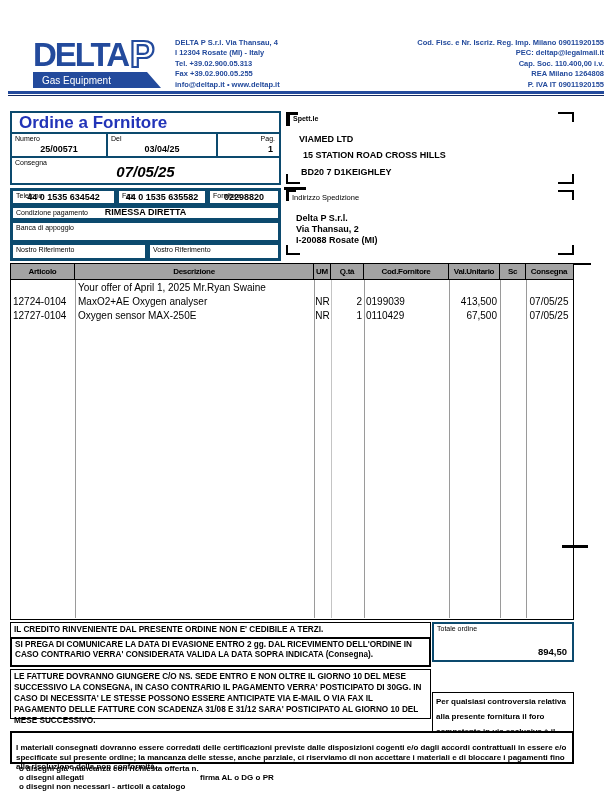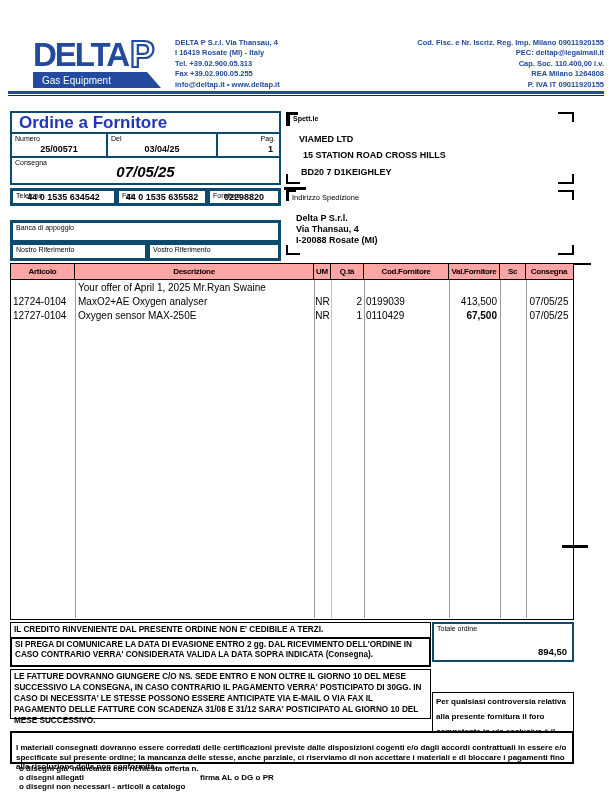--- a/index.html
+++ b/index.html
@@ -20,21 +20,21 @@
   .lbl{position:absolute;left:3px;top:1px;font-size:7px;color:#000;white-space:nowrap;}
   .val{position:absolute;left:0;right:0;bottom:2px;text-align:center;font-size:9px;font-weight:bold;white-space:nowrap;}
   .title-text{position:absolute;left:7px;top:0px;font-size:17px;font-weight:bold;color:#2234b8;white-space:nowrap;}
   .consegna-val{font-size:15px;font-style:italic;bottom:3px;}
   
   .addr-line{position:absolute;font-size:9px;font-weight:bold;white-space:nowrap;}
   .win-lbl{position:absolute;font-size:7px;white-space:nowrap;}
   .mark{position:absolute;box-sizing:border-box;}
   
   .order-table{position:absolute;left:10px;top:263px;width:564px;height:357px;box-sizing:border-box;border:1.5px solid #000;background:#fff;}
-  .thead{display:flex;height:16px;background:#fca5a5;border-bottom:1px solid #000;box-sizing:border-box;}
+  .thead{display:flex;height:16px;background:#a3a3a3;border-bottom:1px solid #000;box-sizing:border-box;}
   .th{box-sizing:border-box;border-right:1px solid #000;font-size:8px;font-weight:bold;text-align:center;line-height:15px;letter-spacing:-0.3px;overflow:hidden;white-space:nowrap;}
   .th:last-child{border-right:none;}
   .tbody{position:relative;height:338px;}
   .vline{position:absolute;top:0;bottom:0;width:1px;background:#9a9a9a;}
   .trow{position:absolute;left:0;width:561px;height:14px;font-size:10px;}
   .tcell{position:absolute;top:0;white-space:nowrap;overflow:hidden;}
   .tick{position:absolute;background:#000;}
   
   .notebox{position:absolute;box-sizing:border-box;border:1.5px solid #000;font-size:8.2px;font-weight:bold;line-height:10px;padding:1px 3px;background:#fff;}
   .heavy{border-width:2.5px;}
@@ -49,21 +49,21 @@
 
   <svg class="abs" style="left:33px;top:34px;" width="138" height="56" viewBox="0 0 138 56">
     <text x="0" y="32" font-family="Liberation Sans, sans-serif" font-size="33" font-weight="bold" fill="#234a9c" letter-spacing="-2">DELTA</text>
     <text x="97" y="33" font-family="Liberation Sans, sans-serif" font-size="37" font-weight="bold" fill="#ffffff" stroke="#234a9c" stroke-width="2.2">P</text>
     <polygon points="0,38 114,38 128,54 0,54" fill="#234a9c"></polygon>
     <text x="9" y="50" font-family="Liberation Sans, sans-serif" font-size="10" fill="#ffffff">Gas Equipment</text>
   </svg>
 
   <div class="abs co-block" style="left:175px;top:38px;">
     <div>DELTA P S.r.l. Via Thansau, 4</div>
-    <div>I 16419 Rosate (MI) - Italy</div>
+    <div>I 12304 Rosate (MI) - Italy</div>
     <div>Tel. +39.02.900.05.313</div>
     <div>Fax +39.02.900.05.255</div>
     <div>info@deltap.it • www.deltap.it</div>
   </div>
 
   <div class="abs co-block legal-block" style="right:8px;top:38px;">
     <div>Cod. Fisc. e Nr. Iscriz. Reg. Imp. Milano 09011920155</div>
     <div>PEC: deltap@legalmail.it</div>
     <div>Cap. Soc. 110.400,00 i.v.</div>
     <div>REA Milano 1264808</div>
@@ -101,20 +101,24 @@
   </div>
   <div class="box" style="left:116px;top:188px;width:92px;height:18px;">
     <span class="lbl">Fax</span>
     <span class="val" style="bottom:1px;">44 0 1535 635582</span>
   </div>
   <div class="box" style="left:207px;top:188px;width:74px;height:18px;">
     <span class="lbl">Fornitore</span>
     <span class="val" style="bottom:1px;">02298820</span>
   </div>
 
+  <div class="box" style="left:10px;top:205px;width:271px;height:16px;">
+    <span class="lbl">Condizione pagamento</span>
+    <span class="val" style="bottom:1px;">RIMESSA DIRETTA</span>
+  </div>
 
   <div class="box" style="left:10px;top:220px;width:271px;height:23px;">
     <span class="lbl">Banca di appoggio</span>
     <span class="val"></span>
   </div>
 
   <div class="box" style="left:10px;top:242px;width:138px;height:19px;">
     <span class="lbl">Nostro Riferimento</span>
     <span class="val"></span>
   </div>
@@ -133,34 +137,34 @@
 
   <div class="mark" style="left:286px;top:174px;width:14px;height:10px;border-left:2.5px solid #000;border-bottom:2.5px solid #000;"></div>
   <div class="mark" style="left:284px;top:187px;width:22px;height:2.5px;background:#000;"></div>
   <div class="mark" style="left:558px;top:174px;width:16px;height:10px;border-right:2.5px solid #000;border-bottom:2.5px solid #000;"></div>
 
   <div class="mark" style="left:286px;top:190px;width:10px;height:11px;border-left:3px solid #000;border-top:2px solid #000;"></div>
   <span class="win-lbl" style="left:292px;top:193px;font-size:7.5px;">Indirizzo Spedizione</span>
   <div class="mark" style="left:558px;top:190px;width:16px;height:10px;border-top:2px solid #000;border-right:2px solid #000;"></div>
 
   <span class="addr-line" style="left:296px;top:213px;">Delta P S.r.l.</span>
-  <span class="addr-line" style="left:296px;top:224px;">Via Thansau, 4</span>
+  <span class="addr-line" style="left:296px;top:224px;">Via Thansau, 2</span>
   <span class="addr-line" style="left:296px;top:235px;text-align:right;">I-20088 Rosate (MI)</span>
 
   <div class="mark" style="left:286px;top:245px;width:14px;height:10px;border-left:2.5px solid #000;border-bottom:2.5px solid #000;"></div>
   <div class="mark" style="left:558px;top:245px;width:16px;height:10px;border-right:2.5px solid #000;border-bottom:2.5px solid #000;"></div>
 
   <div class="order-table">
     <div class="thead">
       <div class="th" style="width:64px;">Articolo</div>
       <div class="th" style="width:239px;">Descrizione</div>
       <div class="th" style="width:17px;">UM</div>
       <div class="th" style="width:33px;">Q.tà</div>
       <div class="th" style="width:85px;">Cod.Fornitore</div>
-      <div class="th" style="width:51px;">Val.Fornitore</div>
+      <div class="th" style="width:51px;">Val.Unitario</div>
       <div class="th" style="width:26px;">Sc</div>
       <div class="th" style="width:46px;">Consegna</div>
     </div>
     <div class="tbody">
       <div class="vline" style="left:64px;"></div>
       <div class="vline" style="left:303px;"></div>
       <div class="vline" style="left:320px;background:#c4c4c4;"></div>
       <div class="vline" style="left:353px;"></div>
       <div class="vline" style="left:438px;"></div>
       <div class="vline" style="left:489px;"></div>
@@ -177,21 +181,21 @@
         <span class="tcell" style="left:355px;width:80px;">0199039</span>
         <span class="tcell" style="left:438px;width:48px;text-align:right;">413,500</span>
         <span class="tcell" style="left:516px;width:44px;text-align:center;">07/05/25</span>
       </div>
       <div class="trow" style="top:30px;">
         <span class="tcell" style="left:2px;width:60px;">12727-0104</span>
         <span class="tcell" style="left:67px;width:234px;">Oxygen sensor MAX-250E</span>
         <span class="tcell" style="left:303px;width:17px;text-align:center;">NR</span>
         <span class="tcell" style="left:320px;width:31px;text-align:right;">1</span>
         <span class="tcell" style="left:355px;width:80px;">0110429</span>
-        <span class="tcell" style="left:438px;width:48px;text-align:right;font-weight:bold;">67,500</span>
+        <span class="tcell" style="left:438px;width:48px;text-align:right;">67,500</span>
         <span class="tcell" style="left:516px;width:44px;text-align:center;">07/05/25</span>
       </div>
     </div>
   </div>
 
   <div class="tick" style="left:574px;top:263px;width:17px;height:2px;"></div>
   <div class="tick" style="left:562px;top:545px;width:26px;height:3px;"></div>
 
   <div class="notebox" style="left:10px;top:622px;width:421px;height:26px;line-height:12px;">
     <span>IL CREDITO RINVENIENTE DAL PRESENTE ORDINE NON E' CEDIBILE A TERZI.</span>

